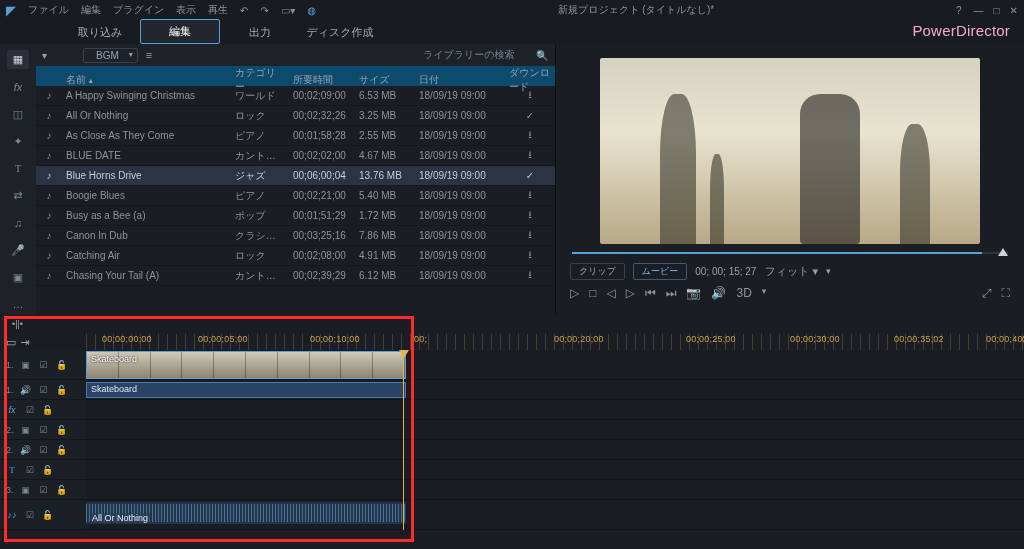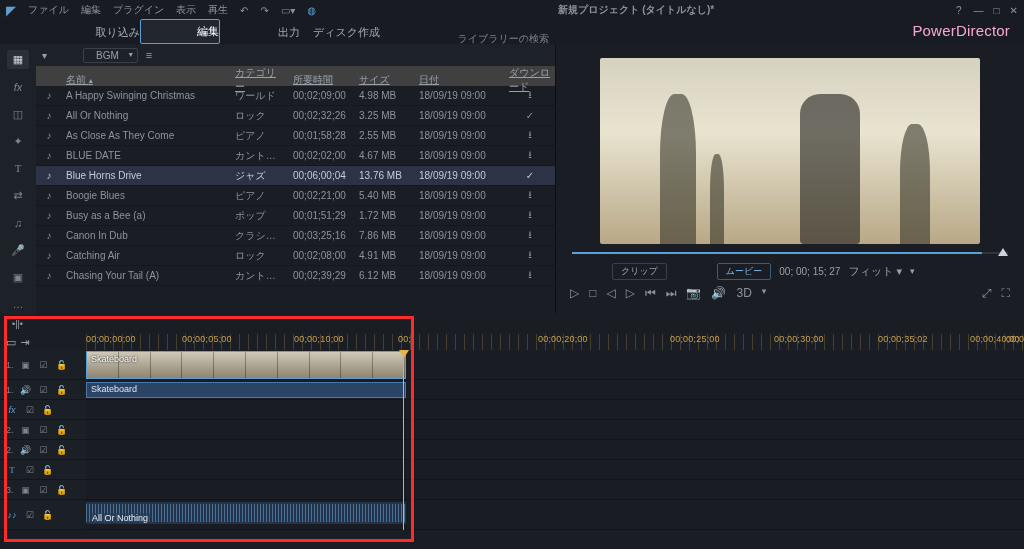--- a/index.html
+++ b/index.html
@@ -2,62 +2,62 @@
 <html><head>
 <meta charset="utf-8">
 <style>
   * { box-sizing: border-box; margin: 0; padding: 0; font-family: "Segoe UI", Arial, sans-serif; }
   body { background: #1a1d24; color: #9aa0aa; width: 1024px; height: 549px; overflow: hidden; font-size: 11px; position: relative; }
   
   
   .menubar { display: flex; align-items: center; height: 20px; padding: 0 6px; gap: 12px; background: #181b21; }
   .menubar .menuitem { font-size: 10px; color: #8c929c; cursor: pointer; }
   .menubar .spacer { flex: 1; }
-  .menubar .title { font-size: 10px; color: #8c929c; font-weight: bold; }
+  .menubar .title { font-size: 10px; color: #8c929c; }
   .menubar .winbtns { display:flex; gap:10px; }
   
   
   .toptabs { display: flex; align-items: flex-end; height: 24px; background: #181b21; padding-left: 60px; }
-  .toptabs .tab { width: 80px; text-align: right; font-size: 11px; color: #a3a9b3; padding: 4px 0; cursor: pointer; }
+  .toptabs .tab { width: 80px; text-align: center; font-size: 11px; color: #a3a9b3; padding: 4px 0; cursor: pointer; }
   .toptabs .tab.active { color: #fff; border: 1px solid #5aa0d8; border-radius: 2px; background: #22262e; }
   .brand { position: absolute; right: 14px; top: 22px; color: #f9a8d4; font-size: 15px; font-weight: 400; letter-spacing: .2px; }
   
   
   .main { display: flex; height: 270px; }
   
   
   .leftrail { width: 36px; background: #1d2128; display: flex; flex-direction: column; align-items: center; padding-top: 6px; gap: 8px; }
   .leftrail .ritem { width: 22px; height: 22px; display: flex; align-items: center; justify-content: center; color: #7e8590; cursor: pointer; }
   .leftrail .ritem.active { background: #2a2f38; border-radius: 2px; color: #cfd3d9; }
   
   
   .library { width: 520px; display: flex; flex-direction: column; border-right: 1px solid #0d0f13; }
   .libtool { display: flex; align-items: center; height: 22px; background: #1d2128; gap: 8px; padding: 0 6px; }
   .libtool .bgmsel { border: 1px solid #3a3f49; padding: 1px 18px 1px 12px; font-size: 10px; border-radius: 2px; position: relative; margin-left: 28px; }
   .libtool .bgmsel::after { content: "▾"; position: absolute; right: 4px; font-size: 8px; }
-  .libtool .search { margin-left: auto; font-size: 10px; color: #7e8590; display:flex; align-items:center; gap:22px;flex-direction:column;}
+  .libtool .search { margin-left: auto; font-size: 10px; color: #7e8590; display:flex; align-items:center; gap:22px;}
   .libhead, .librow { display: grid; grid-template-columns: 26px 1fr 58px 66px 60px 90px 50px; align-items: center; height: 20px; font-size: 10px; }
-  .libhead { background: #404040; color: #9aa0aa; text-decoration: underline; }
+  .libhead { background: #0c4a6e; color: #9aa0aa; }
   .libhead div { padding: 0 4px; }
   .librow { color: #8d939d; border-bottom: 1px solid #14171d; }
   .librow.sel { background: #2b3344; color: #c7cdd6; }
   .librow .noteicon { text-align: center; }
   .librow .dl { text-align: center; }
   .librow div { padding: 0 4px; overflow: hidden; text-overflow: ellipsis; white-space: nowrap; }
   
   
   .preview { flex: 1; display: flex; flex-direction: column; background: #1a1d24; padding: 8px 14px 4px 14px; }
   .previewvid { width: 380px; height: 186px; margin: 6px auto 0 auto; background: linear-gradient(180deg,#d6d2c0 0%, #e9e4d0 40%, #b8a886 100%); position: relative; border-radius: 2px; overflow:hidden;}
   .previewvid .palm { position:absolute; bottom:0; background: rgba(40,40,30,.55); border-radius: 40% 40% 0 0; }
   .previewvid .person { position:absolute; bottom:0; left: 200px; width: 60px; height: 150px; background: rgba(30,28,26,.6); border-radius: 20px 20px 4px 4px; }
   .seek { height: 2px; background: #2f3540; margin: 8px 2px 0 2px; position: relative; }
   .seek .fill { position:absolute; left:0; top:0; height:100%; width:94%; background:#5aa0d8; }
   .seek .thumb { position:absolute; right:0; top:-4px; width:0;height:0;border-left:5px solid transparent;border-right:5px solid transparent;border-bottom:8px solid #cfd3d9;}
   .pvtool { display: flex; align-items: center; gap: 8px; height: 22px; margin-top: 6px; font-size: 10px; }
-  .pvtool .pill { padding: 1px 8px; border: 1px solid #3a3f49; border-radius: 2px; font-size: 9px; margin-left: 42px; }
+  .pvtool .pill { padding: 1px 8px; border: 1px solid #3a3f49; border-radius: 2px; font-size: 9px; }
   .pvtool .pill.blue { color: #7fb6e6; border-color: #3e5c76; }
   .pvtool .sep { flex:1; }
   .pvctrl { display: flex; gap: 10px; margin-top: 4px; color: #8d939d; font-size: 12px; }
   .pvctrl span { cursor: pointer; }
   
   
   .timeline { position: relative; }
   .hiframe { position: absolute; left: 4px; top: 2px; width: 410px; height: 226px; border: 3px solid #ff2a2a; pointer-events: none; z-index: 30; }
   .tl-head { display:flex; align-items:center; height:20px; padding-left:12px; gap:6px; }
   
@@ -150,21 +150,21 @@
       <div>サイズ</div>
       <div>日付</div>
       <div>ダウンロード</div>
     </div>
     <div id="librows">
         <div class="librow">
           <div class="noteicon">♪</div>
           <div>A Happy Swinging Christmas</div>
           <div>ワールド</div>
           <div>00;02;09;00</div>
-          <div>4.98 MB</div>
+          <div>6.53 MB</div>
           <div>18/09/19 09:00</div>
           <div class="dl">⭳</div>
         </div>
         <div class="librow">
           <div class="noteicon">♪</div>
           <div>All Or Nothing</div>
           <div>ロック</div>
           <div>00;02;32;26</div>
           <div>3.25 MB</div>
           <div>18/09/19 09:00</div>
@@ -286,21 +286,21 @@
   <div class="tl-head">
     <span style="font-size:9px;">•||•</span>
   </div>
   <div style="display:flex;">
     <div style="width:86px; display:flex; gap:4px; padding:0 6px; align-items:center;">
       <div class="tlbtn">▭</div>
       <div class="tlbtn">⇥</div>
     </div>
     <div style="flex:1; position:relative; height:16px;">
       <div class="ruler-bg"></div>
-      <div class="ruler" id="ruler" style="margin-left:0;">
+      <div class="ruler" id="ruler" style="margin-left:16px;">
           <span class="tick" style="left: 0px;">00;00;00;00</span>
           <span class="tick" style="left: 96px;">00;00;05;00</span>
           <span class="tick" style="left: 208px;">00;00;10;00</span>
           <span class="tick" style="left: 312px;">00;</span>
           <span class="tick" style="left: 452px;">00;00;20;00</span>
           <span class="tick" style="left: 584px;">00;00;25;00</span>
           <span class="tick" style="left: 688px;">00;00;30;00</span>
           <span class="tick" style="left: 792px;">00;00;35;02</span>
           <span class="tick" style="left: 884px;">00;00;40;00</span>
           <span class="tick" style="left: 920px;">00;00;45;00</span>

